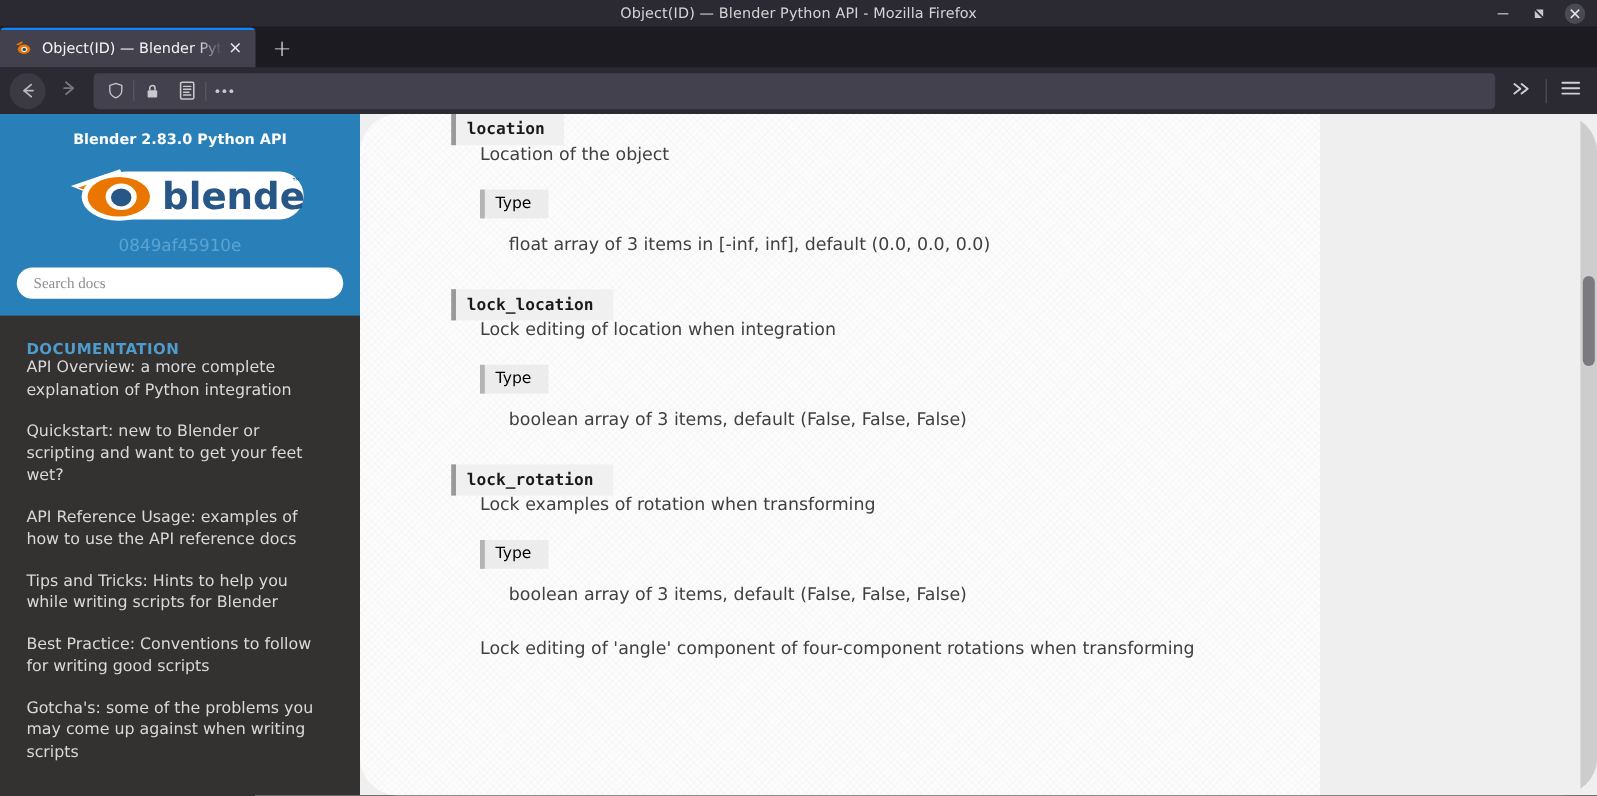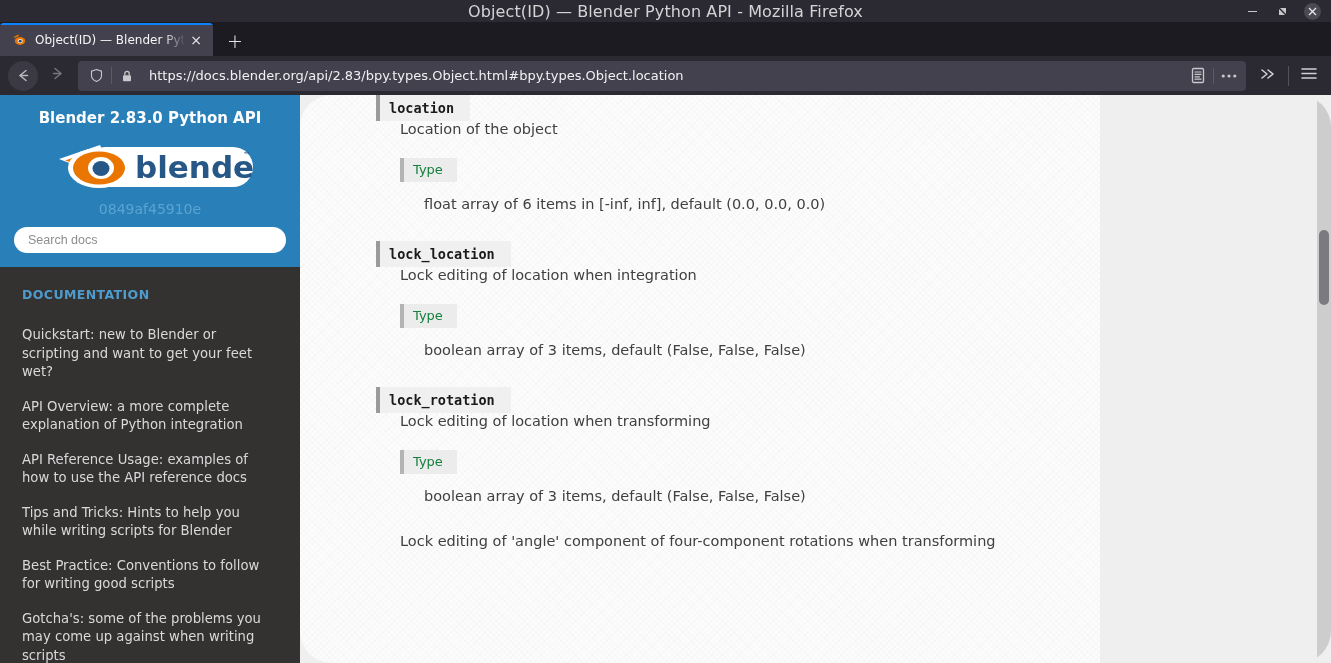--- a/index.html
+++ b/index.html
@@ -12,21 +12,21 @@
   }
 
   
   .titlebar {
     position: relative;
     height: 22px;
     background: #2b2a33;
     display: flex; align-items: center; justify-content: center;
   }
   .titlebar-text {
-    font-size: 16px;
+    font-size: 12px;
     color: #d4d4d6;
     letter-spacing: .1px;
     white-space: nowrap;
   }
   .win-controls {
     position: absolute; right: 4px; top: 0;
     height: 22px; display: flex; align-items: center; gap: 0;
   }
   .win-btn {
     width: 30px; height: 22px;
@@ -166,49 +166,49 @@
     height: 568px;
     overflow: hidden;
     position: relative;
   }
   .sidebar-head {
     background: #2980b9;
     padding: 14px 0 14px 0;
     text-align: center;
   }
   .sb-title {
-    font-size: 15px; font-weight: bold; color: #fcfcfc;
+    font-size: 12px; font-weight: bold; color: #fcfcfc;
     margin-bottom: 8px;
   }
   .sb-logo {
     width: 100%; display: flex; justify-content: center;
     margin: 2px 0 4px 0;
   }
   .sb-version {
     font-size: 14px; color: #5ba3d0;
     margin: 6px 0 10px 0;
   }
   .sb-search-wrap { padding: 0 14px; }
   .sb-search {
     width: 100%; height: 26px;
     border-radius: 50px; border: none; outline: none;
     background: #fff;
     padding: 0 14px;
     font-size: 12.5px; color: #333;
-    font-family: Liberation Sans, sans-serif;
+    font-family: Liberation Serif, serif;
   }
   .sb-search::placeholder { color: #8d8d8d; }
   .sb-nav { padding: 20px 0 0 0; }
   .sb-caption {
     color: #4e9bcd;
     font-size: 12.5px;
     font-weight: bold;
     letter-spacing: .4px;
     padding: 0 22px;
-    margin-bottom: 24px;
+    margin-bottom: 0;
   }
   .sb-link {
     display: block;
     color: #d9d9d9;
     font-size: 13.2px;
     line-height: 18.5px;
     padding: 0 26px 0 22px;
     margin-bottom: 16px;
     text-decoration: none;
   }
@@ -248,21 +248,21 @@
     color: #404040;
     padding-left: 24px;
     margin-top: 0;
   }
   .type-label {
     display: inline-block;
     background: #ececec;
     border-left: 4px solid #b4b4b4;
     padding: 4px 14px 4px 9px;
     font-size: 13px;
-    color: #15803d;
+    color: #000000;
     margin: 21px 0 0 24px;
     line-height: 16px;
   }
   .type-value {
     font-size: 14.5px;
     color: #404040;
     padding-left: 48px;
     margin-top: 14px;
     margin-bottom: 29px;
   }
@@ -348,21 +348,20 @@
         <path d="M7.5 1.5 L12.5 3.2 V7.5 C12.5 10.4 10.4 12.4 7.5 13.5 C4.6 12.4 2.5 10.4 2.5 7.5 V3.2 Z" stroke="currentColor" stroke-width="1.1" fill="none"></path>
       </svg>
     </span>
     <span class="url-sep"></span>
     <span class="url-icon">
       <svg width="14" height="14" viewBox="0 0 14 14">
         <rect x="3" y="6.2" width="8" height="6" rx="1" fill="currentColor"></rect>
         <path d="M4.8 6.2 V4.5 a2.2 2.2 0 0 1 4.4 0 V6.2" stroke="currentColor" stroke-width="1.3" fill="none"></path>
       </svg>
     </span>
-    <span class="url-text">https://docs.blender.org/api/2.83/bpy.types.Object.html#bpy.types.Object.location</span>
     <span class="url-right">
       <span class="url-btn">
         <svg width="16" height="17" viewBox="0 0 16 17">
           <rect x="2.5" y="1.5" width="11" height="14" rx="1.2" stroke="currentColor" stroke-width="1.3" fill="none"></rect>
           <path d="M5 5 H11 M5 7.4 H11 M5 9.8 H9.5 M5 12.2 H11" stroke="currentColor" stroke-width="1.2" stroke-linecap="round"></path>
         </svg>
       </span>
       <span class="url-btn-sep"></span>
       <span class="url-btn">
         <svg width="18" height="6" viewBox="0 0 18 6">
@@ -411,49 +410,49 @@
         </svg>
       </div>
       <div class="sb-version">0849af45910e</div>
       <div class="sb-search-wrap">
         <input class="sb-search" type="text" placeholder="Search docs" style="">
       </div>
     </div>
 
     <div class="sb-nav">
       <div class="sb-caption">DOCUMENTATION</div>
+      <a class="sb-link" href="#">API Overview: a more complete explanation of Python integration</a>
       <a class="sb-link" href="#">Quickstart: new to Blender or scripting and want to get your feet wet?</a>
-      <a class="sb-link" href="#">API Overview: a more complete explanation of Python integration</a>
       <a class="sb-link" href="#">API Reference Usage: examples of how to use the API reference docs</a>
       <a class="sb-link" href="#">Tips and Tricks: Hints to help you while writing scripts for Blender</a>
       <a class="sb-link" href="#">Best Practice: Conventions to follow for writing good scripts</a>
       <a class="sb-link" href="#">Gotcha's: some of the problems you may come up against when writing scripts</a>
     </div>
   </div>
 
   <div class="docwrap">
     <div class="doc">
 
       <div class="prop">
         <div class="prop-name">location</div>
         <div class="prop-desc">Location of the object</div>
         <div class="type-label">Type</div>
-        <div class="type-value">float array of 6 items in [-inf, inf], default (0.0, 0.0, 0.0)</div>
+        <div class="type-value">float array of 3 items in [-inf, inf], default (0.0, 0.0, 0.0)</div>
       </div>
 
       <div class="prop">
         <div class="prop-name">lock_location</div>
         <div class="prop-desc">Lock editing of location when integration</div>
         <div class="type-label">Type</div>
         <div class="type-value">boolean array of 3 items, default (False, False, False)</div>
       </div>
 
       <div class="prop">
         <div class="prop-name">lock_rotation</div>
-        <div class="prop-desc">Lock editing of location when transforming</div>
+        <div class="prop-desc">Lock examples of rotation when transforming</div>
         <div class="type-label">Type</div>
         <div class="type-value">boolean array of 3 items, default (False, False, False)</div>
       </div>
 
       <div class="prop">
         <div class="prop-desc">Lock editing of 'angle' component of four-component rotations when transforming</div>
         
       </div>
 
     </div>

